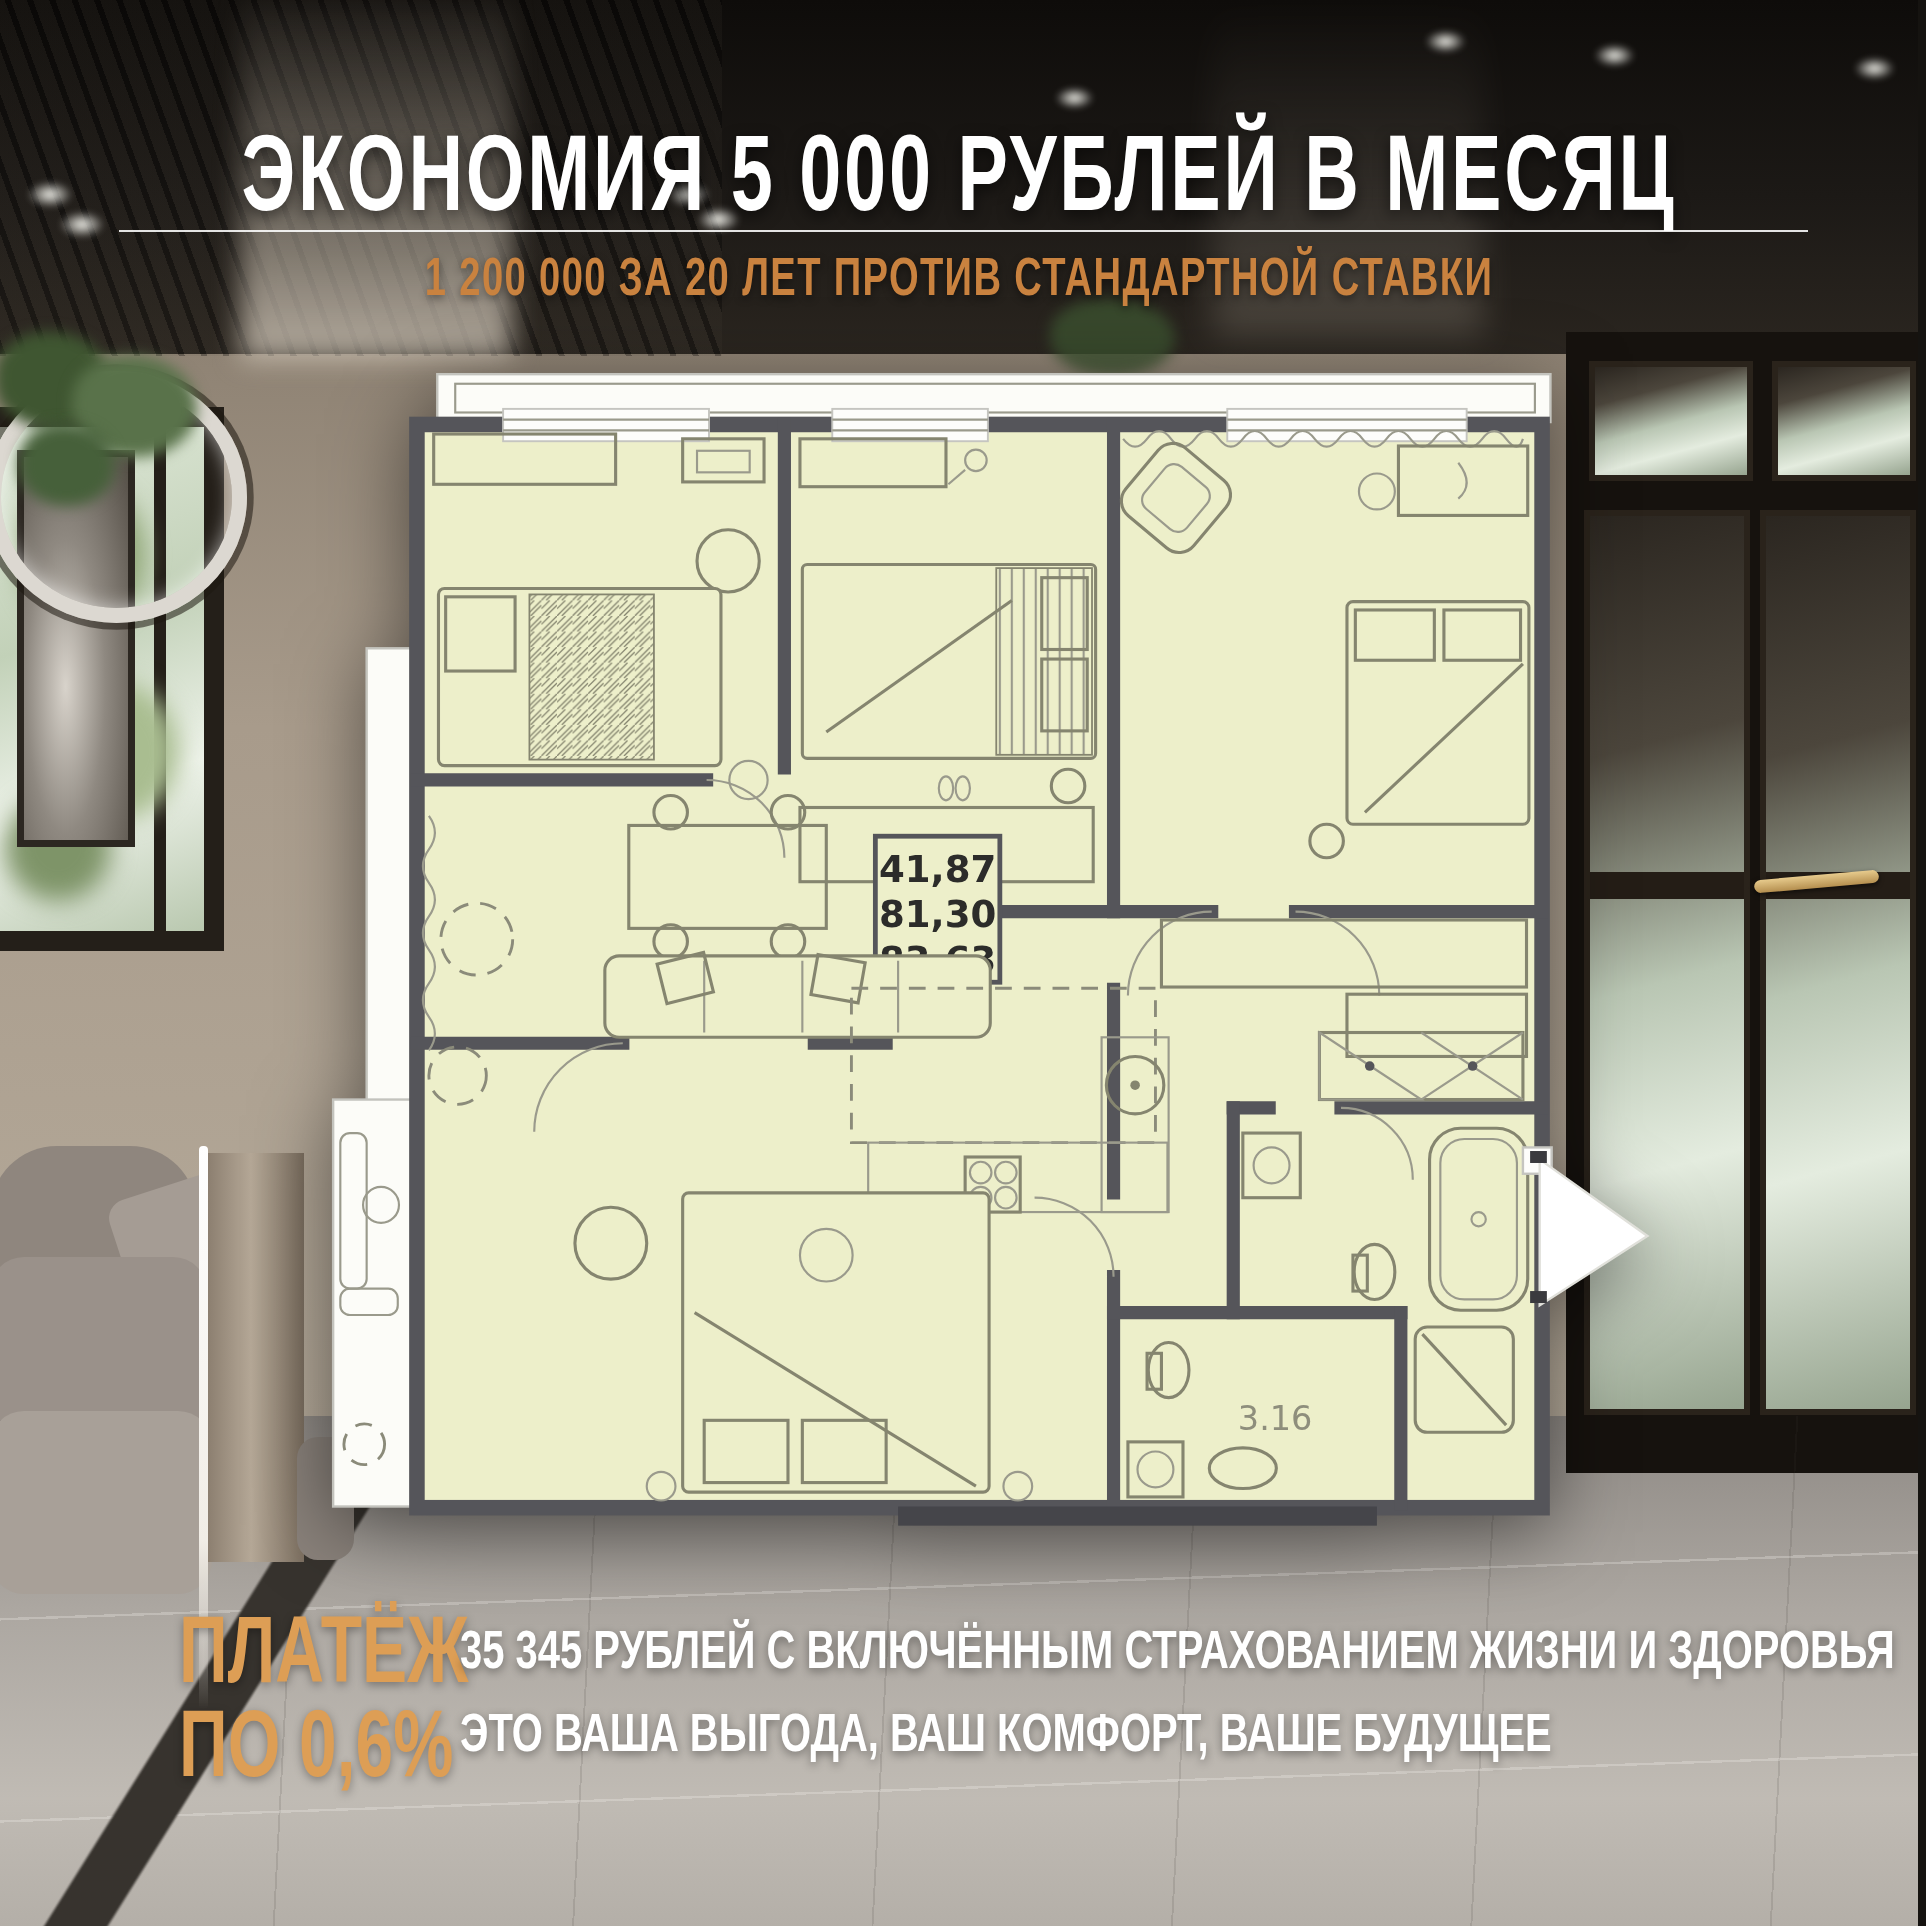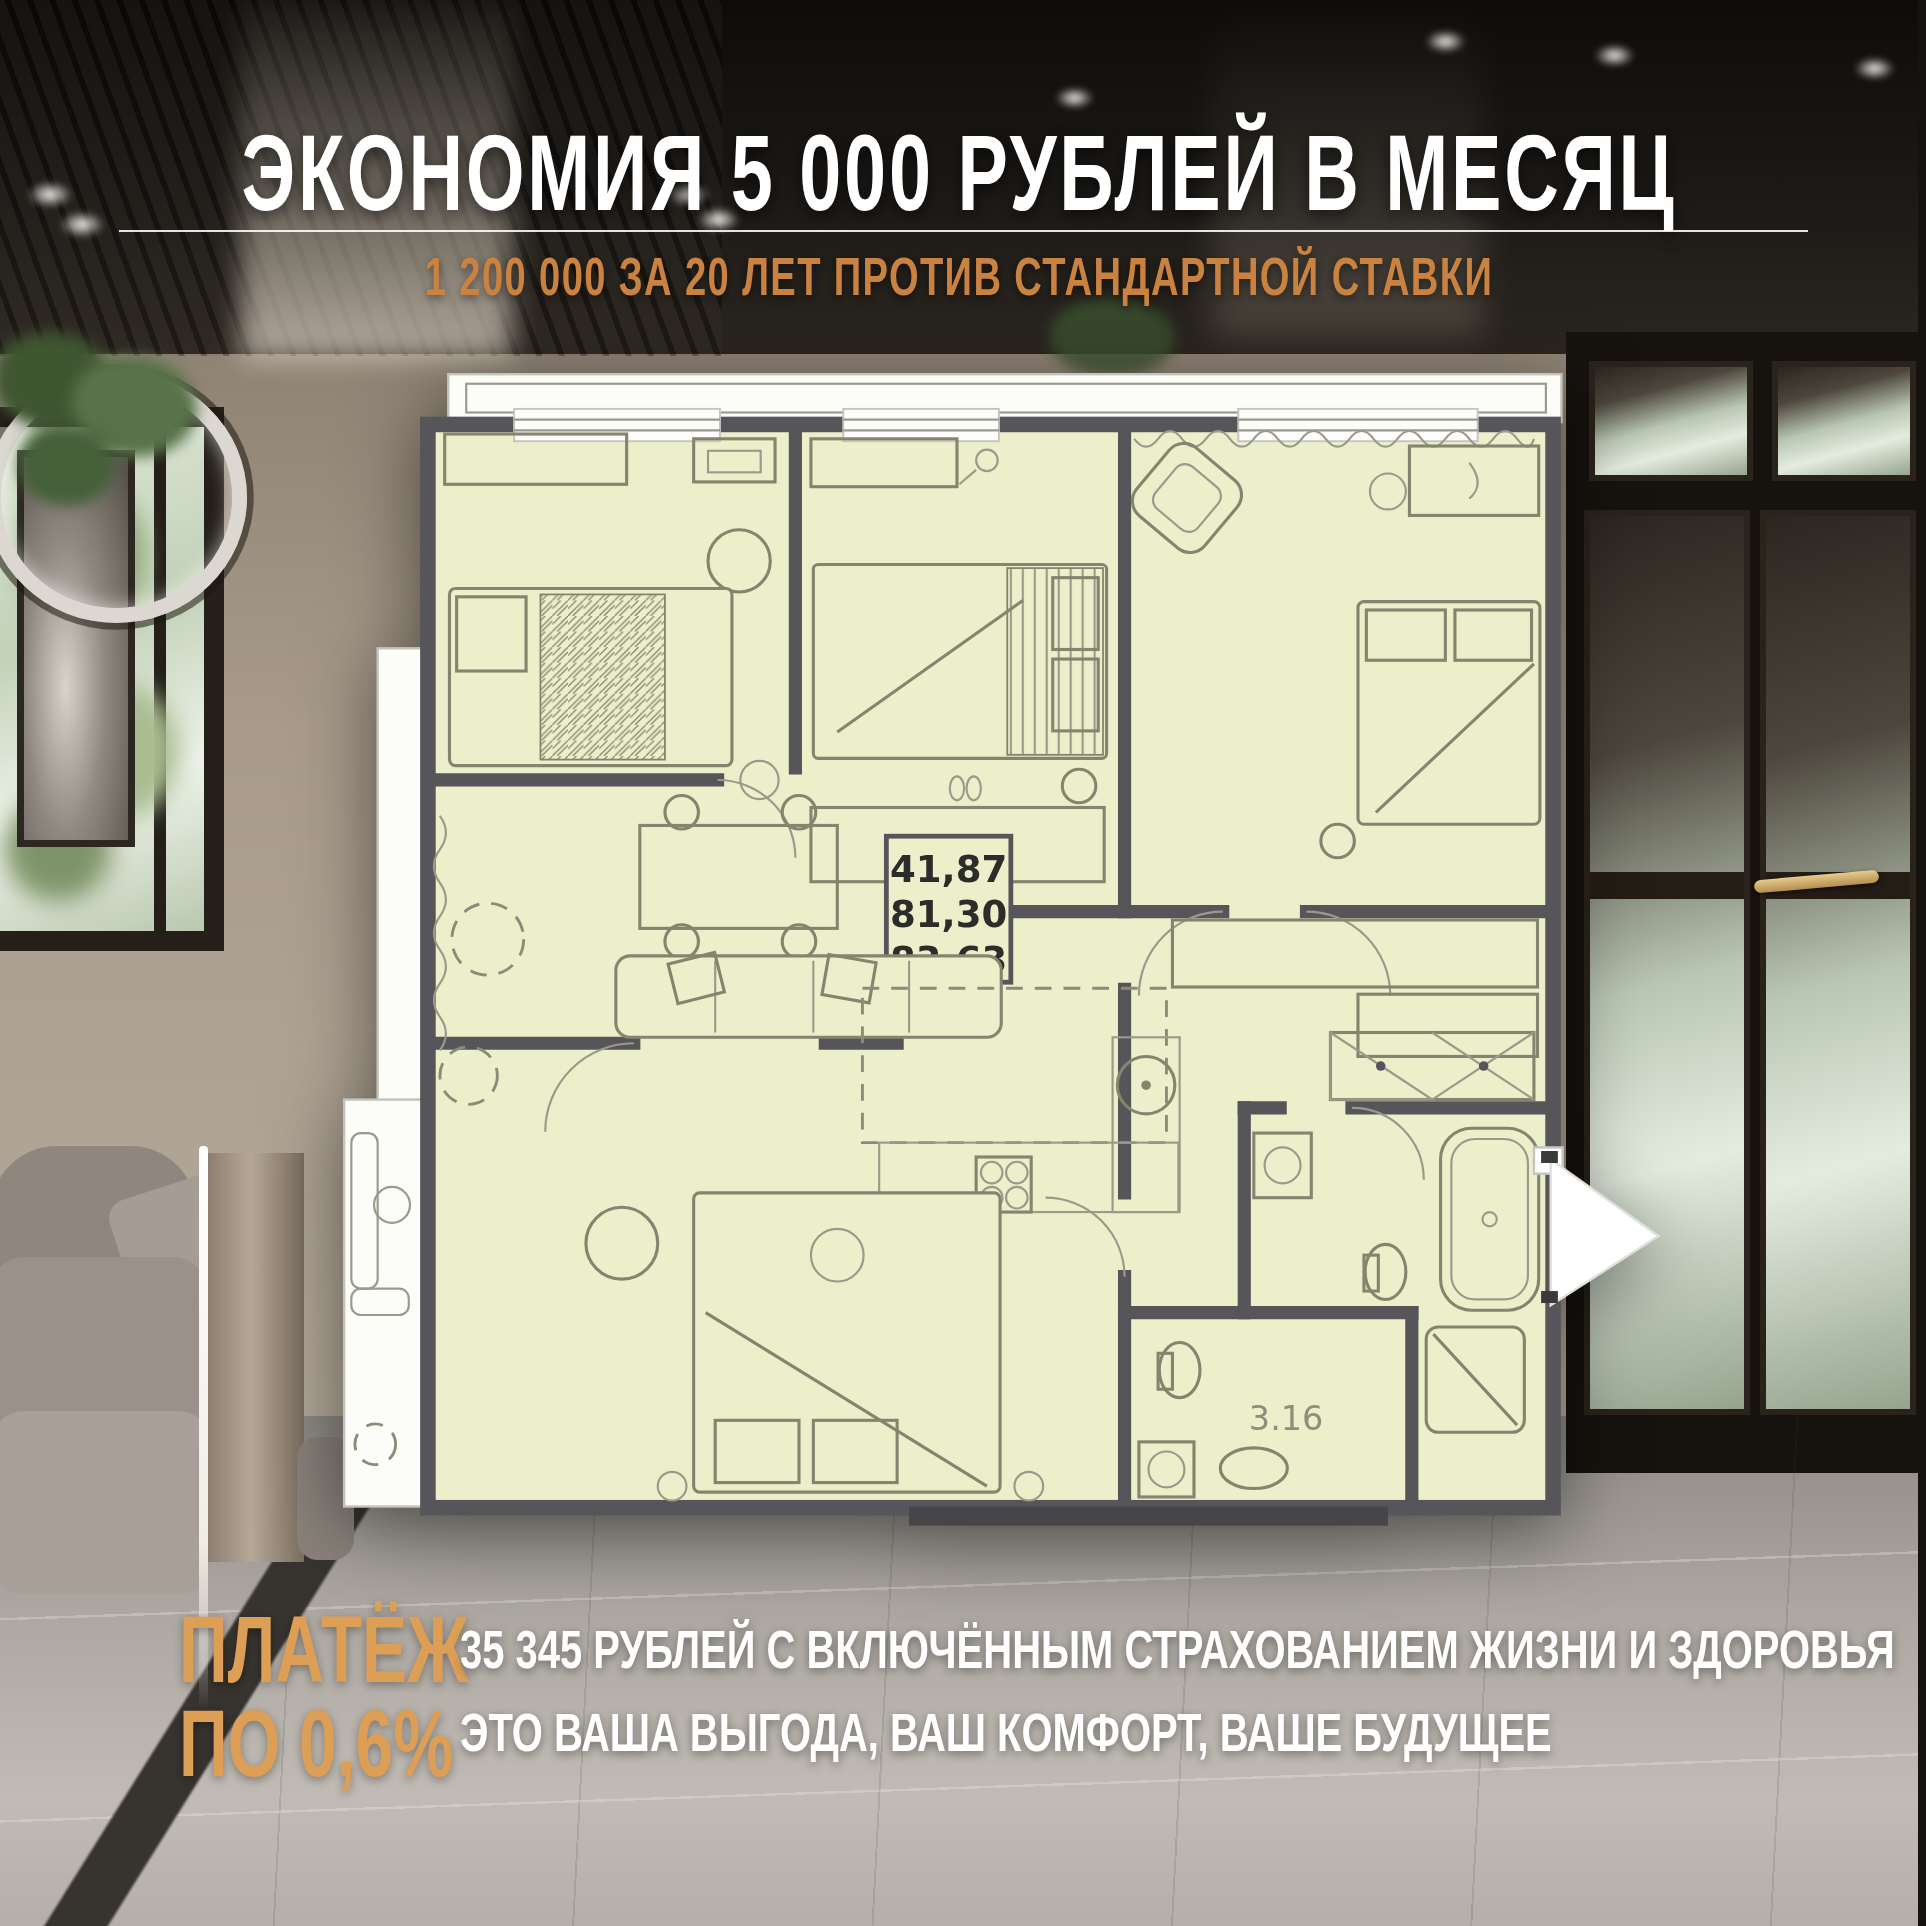--- a/index.html
+++ b/index.html
@@ -69,21 +69,21 @@
   .pay1{left:179px;top:1603px;z-index:20;font-weight:700;font-size:94px;line-height:1;white-space:nowrap;
     transform:scaleX(.72);transform-origin:left top;text-shadow:0 2.9px 11.6px rgba(0,0,0,.35);}
   .pay2{left:179px;top:1697px;z-index:20;font-weight:700;font-size:94px;line-height:1;white-space:nowrap;
     transform:scaleX(.72);transform-origin:left top;text-shadow:0 2.9px 11.6px rgba(0,0,0,.35);}
   .benefit1{left:460px;top:1622px;z-index:20;color:#fff;font-weight:700;font-size:54px;line-height:1;
     white-space:nowrap;transform:scaleX(.74);transform-origin:left top;text-shadow:0 2.9px 10.6px rgba(0,0,0,.4);}
   .benefit2{left:460px;top:1705px;z-index:20;color:#fff;font-weight:700;font-size:54px;line-height:1;
     white-space:nowrap;transform:scaleX(.74);transform-origin:left top;text-shadow:0 2.9px 10.6px rgba(0,0,0,.4);}
 
   
-  .plan-wrap{left:332px;top:367px;width:1238px;height:1185px;z-index:10;
+  .plan-wrap{left:321px;top:367px;width:1238px;height:1185px;z-index:10;
     filter:drop-shadow(0 17.3px 39px rgba(0,0,0,.5));}
   svg.plan{width:100%;height:100%;overflow:visible;}
   .wall{stroke:#55555a;stroke-width:11;fill:none;stroke-linecap:square;}
   .wall-thick{stroke:#55555a;stroke-width:13;fill:#edefca;}
   .furn{stroke:#85856f;stroke-width:2.6;fill:none;}
   .furn-f{stroke:#85856f;stroke-width:2.6;fill:#edefca;}
   .thin{stroke:#9a9a8c;stroke-width:1.8;fill:none;}
   .dash{stroke:#8b8b7a;stroke-width:2.4;fill:none;stroke-dasharray:14 10;}
   .white-out{fill:#fcfcf8;stroke:#c3c3bd;stroke-width:2;}
   .winrect{fill:#fdfdfb;stroke:#c5c5c0;stroke-width:1.6;}

